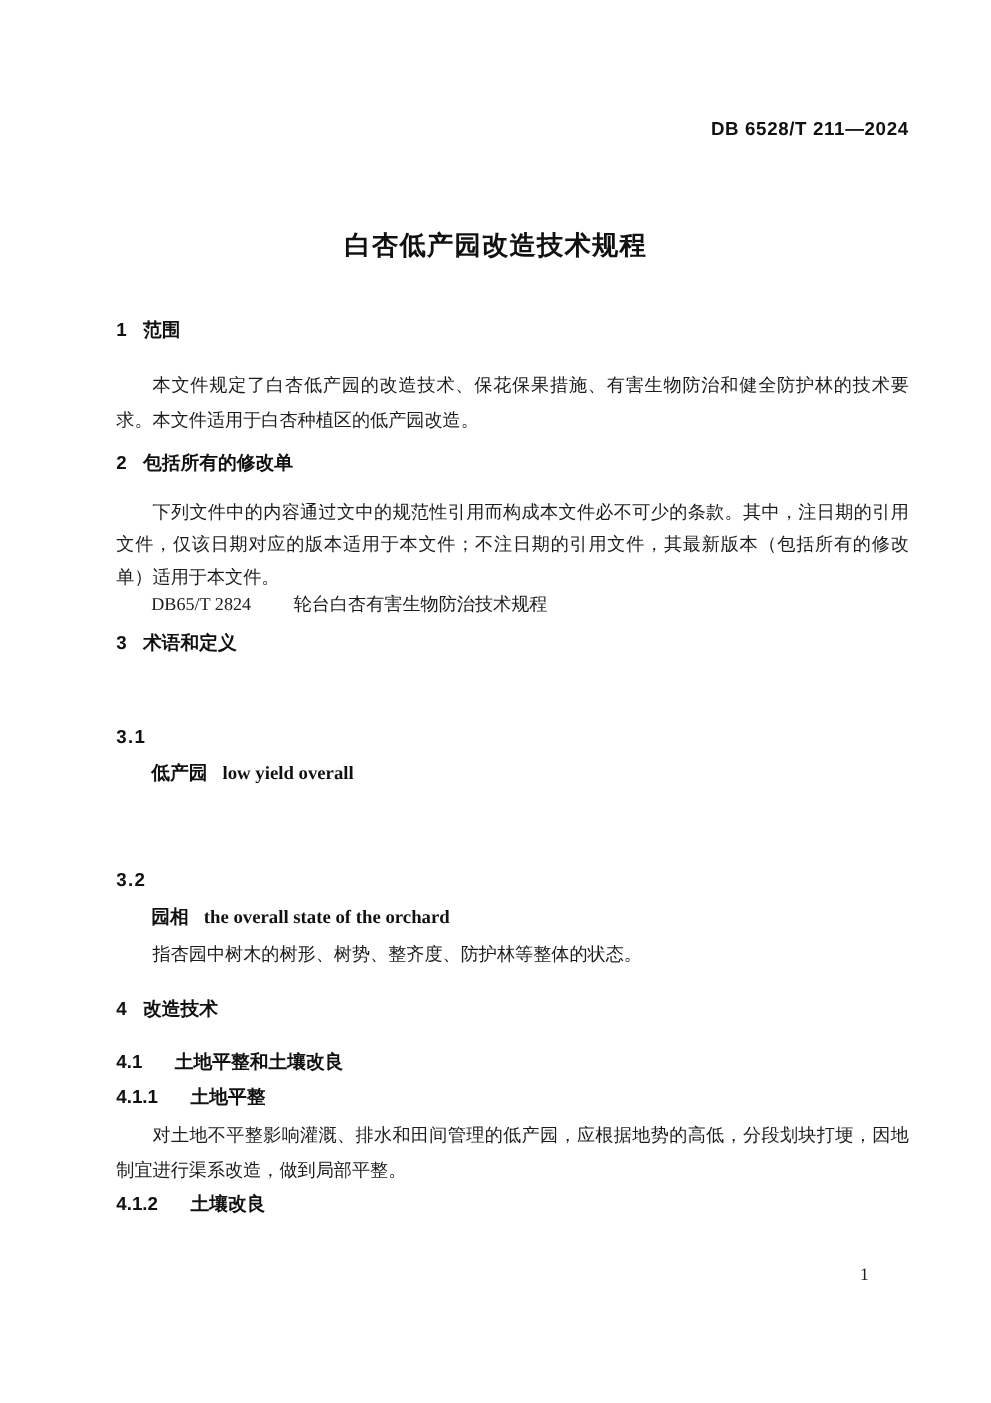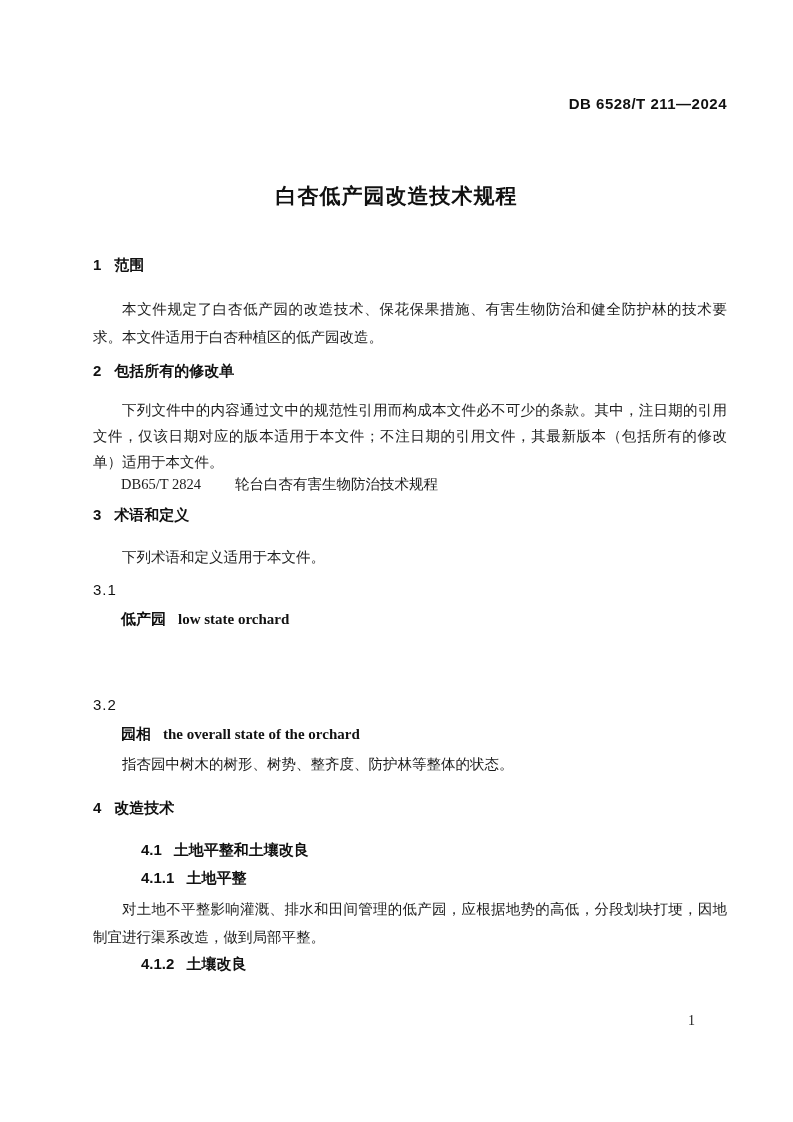--- a/index.html
+++ b/index.html
@@ -49,24 +49,24 @@
     display: flex;
     align-items: baseline;
     font-family: "Liberation Sans", sans-serif;
     font-weight: 700;
     font-size: 15px;
     line-height: 1.15;
     color: #111;
   }
   .heading .num { flex: 0 0 auto; }
   .gap-lg { gap: 13px; }
-  .gap-md { gap: 12px; margin-left: 48px; }
+  .gap-md { gap: 26px; }
   .clause-num {
     font-family: "Liberation Sans", sans-serif;
-    font-weight: 400;
+    font-weight: 700;
     font-size: 15px;
     line-height: 1.15;
     letter-spacing: 1px;
     color: #111;
   }
   .body {
     margin: 0;
     font-size: 14.5px;
     text-align: justify;
     text-align-last: left;
@@ -134,26 +134,25 @@
   <p class="abs body indent lh26" style="top:397px">下列文件中的内容通过文中的规范性引用而构成本文件必不可少的条款。其中，注日期的引用文件，仅该日期对应的版本适用于本文件；不注日期的引用文件，其最新版本（包括所有的修改单）适用于本文件。</p>
   <div class="abs ref-line" style="top:471px">
     <span>DB65/T 2824</span>
     <span class="ref-title">轮台白杏有害生物防治技术规程</span>
   </div>
 
   <div class="abs heading gap-lg" style="top:506px">
     <span class="num">3</span>
     <span>术语和定义</span>
   </div>
-  <p class="abs body indent lh27" style="top:544px">下列术语和定义适用于本文件。</p>
 
   <div class="abs clause-num" style="top:581px">3.1</div>
   <div class="abs term-line" style="top:610px">
     <span class="term-zh">低产园</span>
-    <span class="term-en">low state orchard</span>
+    <span class="term-en">low yield overall</span>
   </div>
 
   <div class="abs clause-num" style="top:696px">3.2</div>
   <div class="abs term-line" style="top:725px">
     <span class="term-zh">园相</span>
     <span class="term-en">the overall state of the orchard</span>
   </div>
   <p class="abs body indent lh27" style="top:751px">指杏园中树木的树形、树势、整齐度、防护林等整体的状态。</p>
 
   <div class="abs heading gap-lg" style="top:799px">

